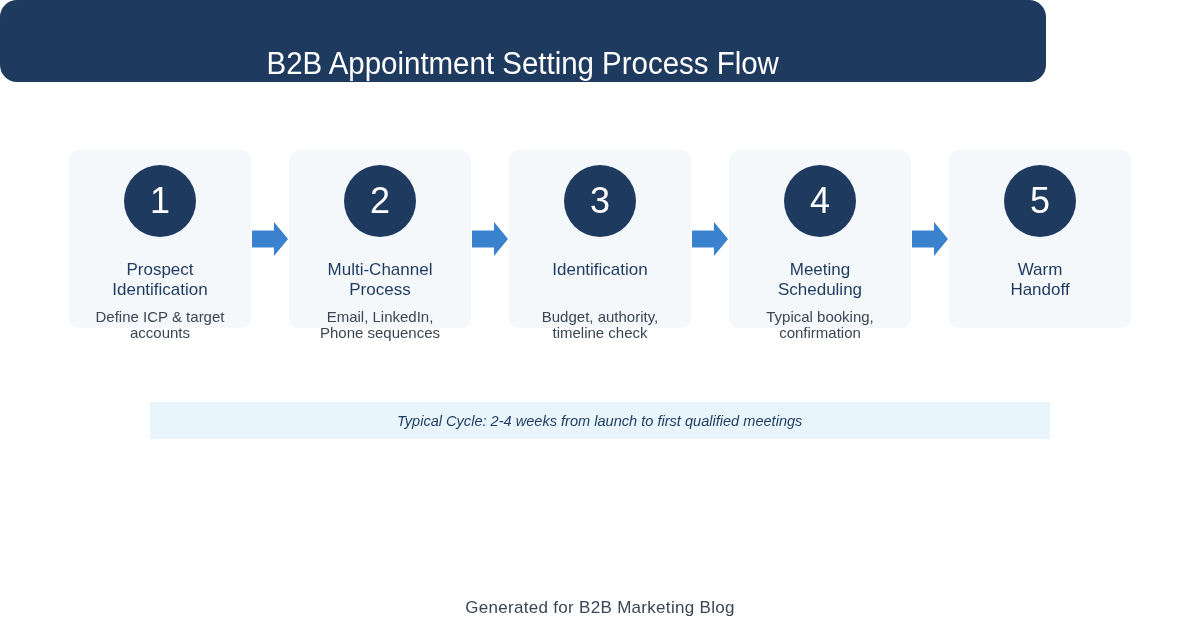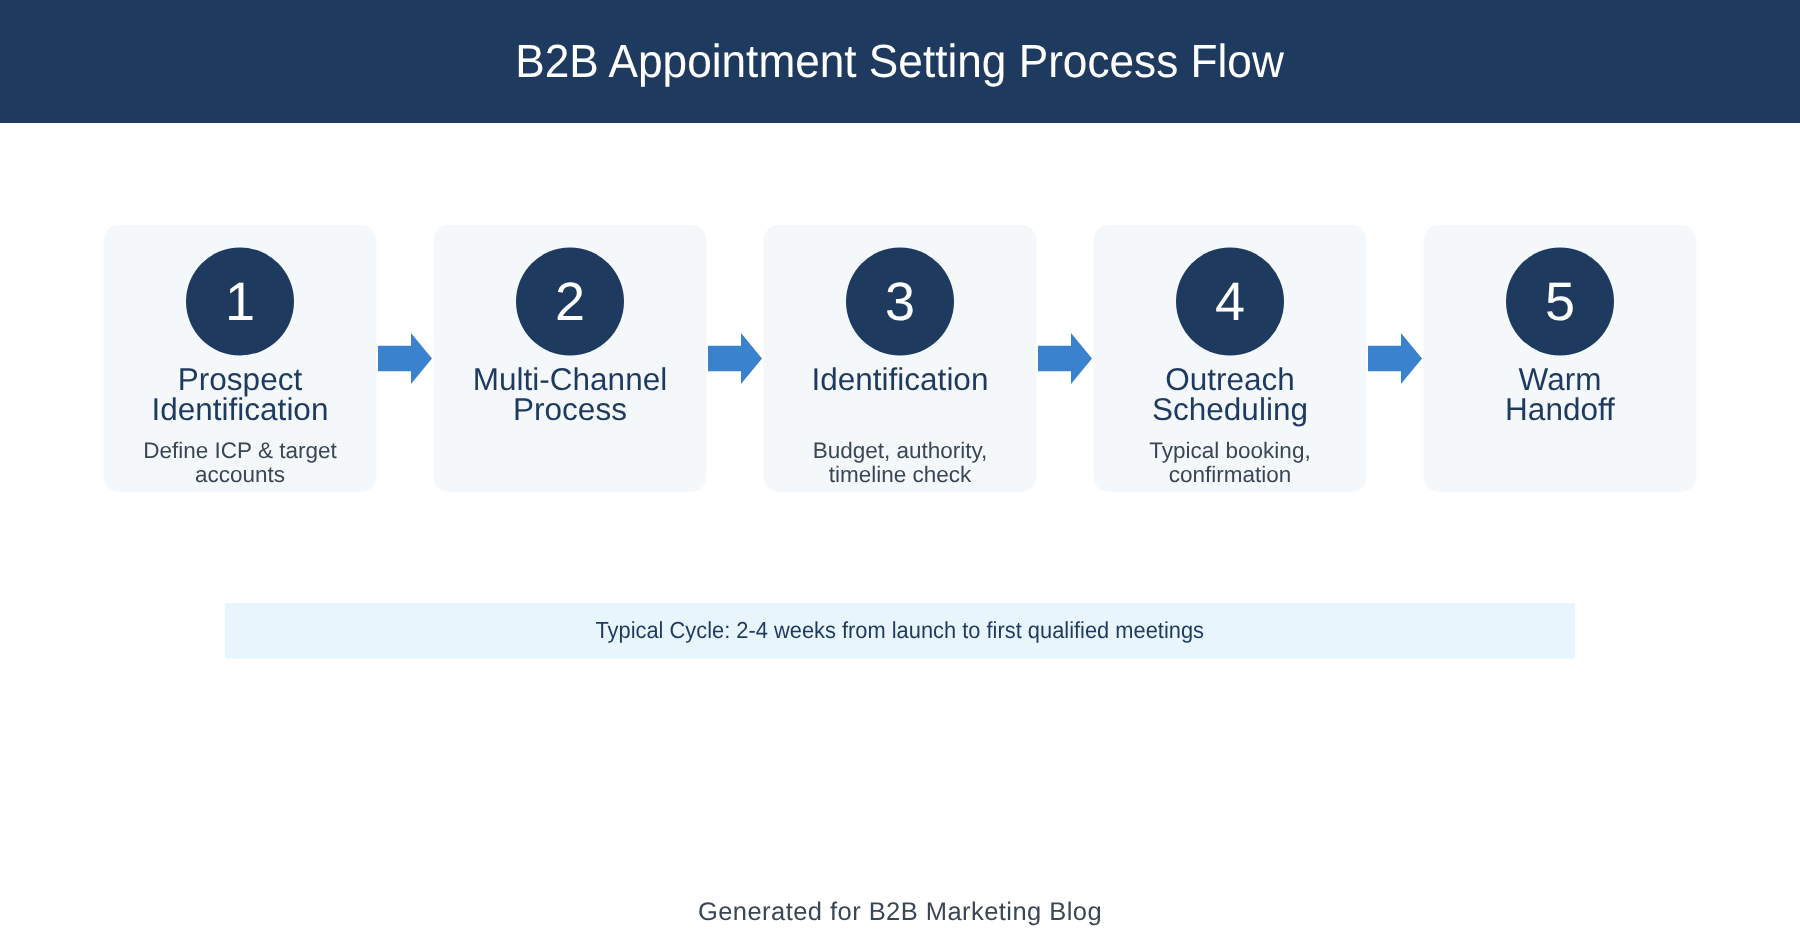--- a/index.html
+++ b/index.html
@@ -11,23 +11,23 @@
   }
   * { margin: 0; padding: 0; box-sizing: border-box; }
   html, body {
     width: 1200px; height: 630px;
     background: #ffffff;
     font-family: "Liberation Sans", sans-serif;
     overflow: hidden;
     position: relative;
   }
   .header {
-    width: 1200px; height: 82px;
+    width: 1046px; height: 82px;
     background: var(--navy);
-    display: flex; align-items: center; justify-content: center;
+    display: flex; align-items: flex-end; justify-content: center; border-radius: 17px;
   }
   .header h1 {
     color: #ffffff;
     font-size: 31px;
     font-weight: normal;
     letter-spacing: 0px;
     display: inline-block;
     transform: scaleX(0.95);
   }
   .flow-row {
@@ -52,24 +52,24 @@
     margin: 0 auto;
     display: flex; align-items: center; justify-content: center;
   }
   .step-number {
     color: #ffffff;
     font-size: 36px;
     font-weight: normal;
     line-height: 1;
   }
   .step-title {
-    margin-top: 7px;
+    margin-top: 23px;
     height: 40px;
     color: var(--navy);
-    font-size: 21px;
+    font-size: 17px;
     line-height: 20px;
     white-space: pre-line;
   }
   .step-subtitle {
     margin-top: 9px;
     color: var(--subtitle_gray);
     font-size: 15px;
     line-height: 15.5px;
     white-space: pre-line;
   }
@@ -77,21 +77,21 @@
     width: 38px; height: 178px;
     display: flex; align-items: center; justify-content: center;
     flex: 0 0 auto;
   }
   .arrow-cell svg { display: block; }
   .cycle-banner {
     position: absolute;
     left: 150px; top: 402px;
     width: 900px; height: 37px;
     background: var(--banner_bg);
-    display: flex; align-items: center; justify-content: center;
+    display: flex; align-items: center; justify-content: center; font-style: italic;
   }
   .cycle-banner span {
     color: var(--navy);
     font-size: 15.5px;
     display: inline-block;
     transform: scaleX(0.94);
   }
   .footer {
     position: absolute;
     left: 0; right: 0; top: 598px;
@@ -125,20 +125,22 @@
       <polygon points="0,9.5 22,9.5 22,1 36,18 22,35 22,26.5 0,26.5" fill="#3a82cd"></polygon>
     </svg>
   </div>
 
   <div class="step-card">
     <div class="step-circle">
       <span class="step-number">2</span>
     </div>
     <div class="step-title">Multi-Channel
 Process</div>
+    <div class="step-subtitle">Email, LinkedIn,
+Phone sequences</div>
   </div>
 
   <div class="arrow-cell">
     <svg width="36" height="36" viewBox="0 0 36 36">
       <polygon points="0,9.5 22,9.5 22,1 36,18 22,35 22,26.5 0,26.5" fill="#3a82cd"></polygon>
     </svg>
   </div>
 
   <div class="step-card">
     <div class="step-circle">
@@ -152,21 +154,21 @@
   <div class="arrow-cell">
     <svg width="36" height="36" viewBox="0 0 36 36">
       <polygon points="0,9.5 22,9.5 22,1 36,18 22,35 22,26.5 0,26.5" fill="#3a82cd"></polygon>
     </svg>
   </div>
 
   <div class="step-card">
     <div class="step-circle">
       <span class="step-number">4</span>
     </div>
-    <div class="step-title">Outreach
+    <div class="step-title">Meeting
 Scheduling</div>
     <div class="step-subtitle">Typical booking,
 confirmation</div>
   </div>
 
   <div class="arrow-cell">
     <svg width="36" height="36" viewBox="0 0 36 36">
       <polygon points="0,9.5 22,9.5 22,1 36,18 22,35 22,26.5 0,26.5" fill="#3a82cd"></polygon>
     </svg>
   </div>

